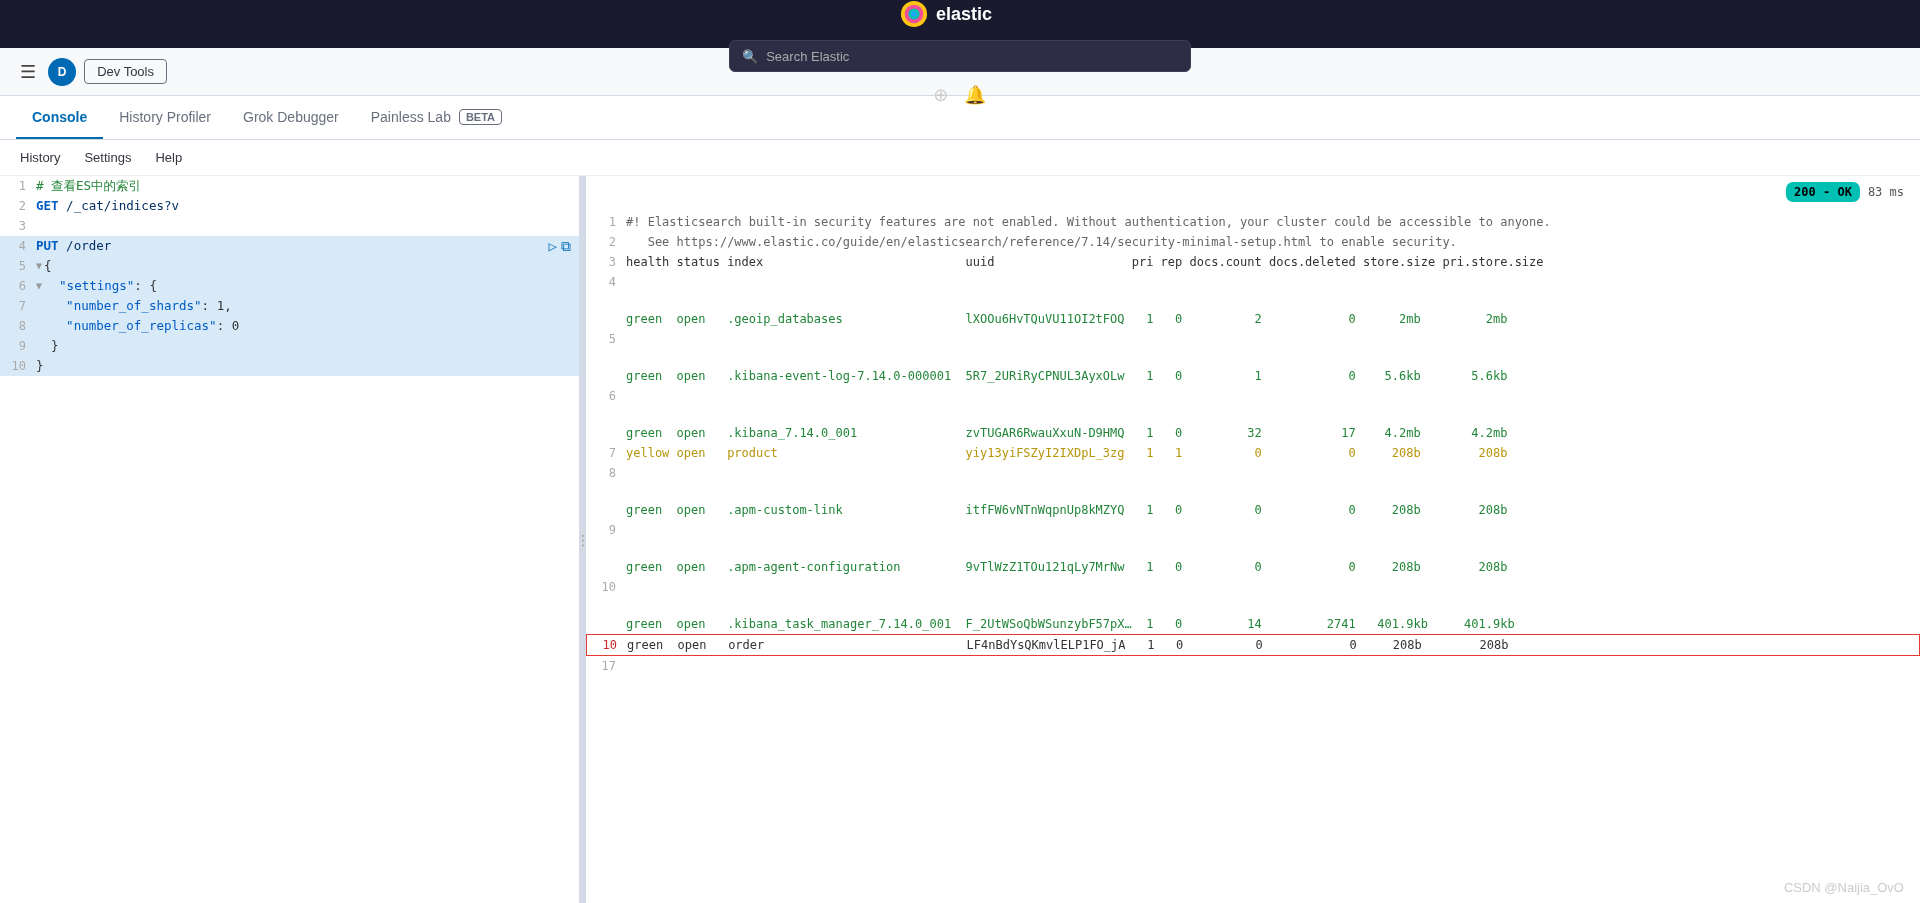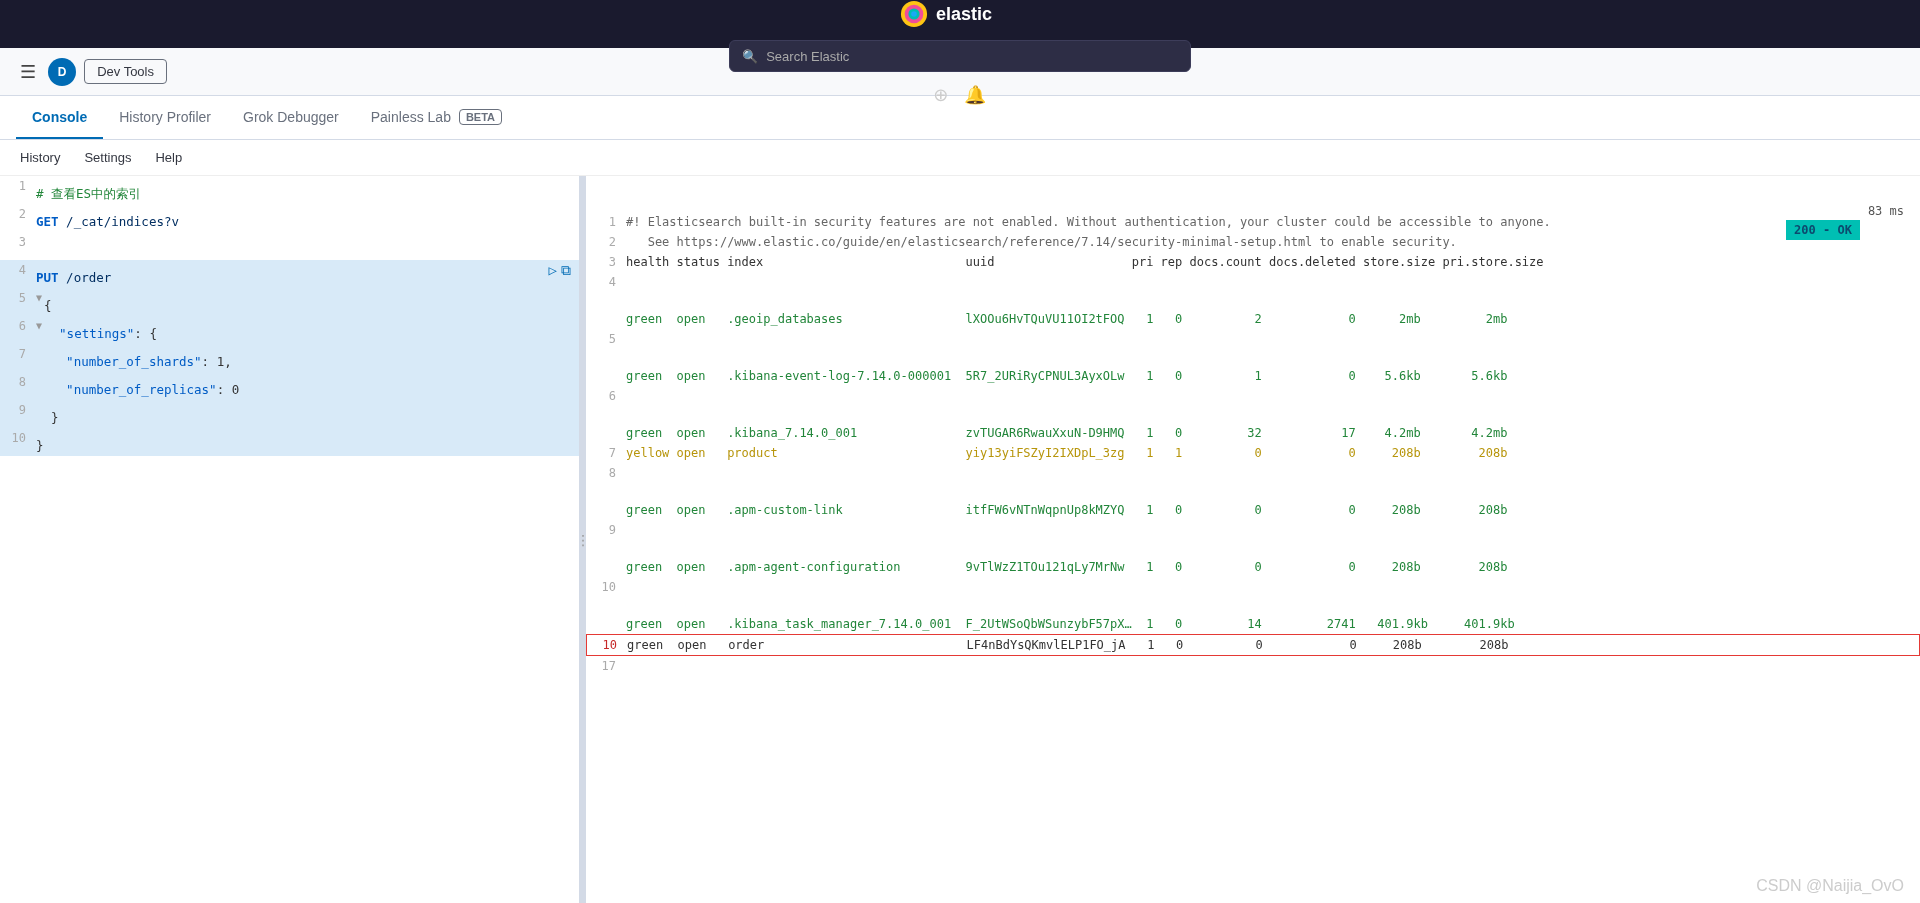--- a/index.html
+++ b/index.html
@@ -188,21 +188,20 @@
       padding-left: 4px;
       user-select: none;
       font-size: 12px;
       flex-shrink: 0;
     }
     .line-content {
       flex: 1;
       padding-right: 8px;
       white-space: pre;
       color: #333;
-      margin-top: 8px;
     }
     .line-content.comment { color: #22863a; }
     .line-highlighted {
       background: #d8eaf8;
     }
     .line-tools {
       display: flex;
       align-items: center;
       gap: 4px;
       padding-right: 8px;
@@ -245,26 +244,25 @@
     .status-area {
       position: absolute;
       top: 6px;
       right: 16px;
       display: flex;
       align-items: center;
       gap: 8px;
     }
     .status-badge {
       background: #00bfb3;
-      color: #0c4a6e;
+      color: #000000;
       font-size: 12px;
       font-weight: 600;
-      border-radius: 0;
+      border-radius: 7px;
       padding: 3px 8px;
-      margin-top: 38px;
     }
     .time-badge {
       color: #555;
       font-size: 12px;
     }
 
     
     .output-content {
       padding: 8px 0;
       padding-top: 36px;
@@ -306,21 +304,21 @@
     
     .col-green { color: #22863a; margin-top: 37px; }
     .col-yellow { color: #b7950b; }
     .col-gray { color: #666; }
 
     .watermark {
       position: fixed;
       bottom: 8px;
       right: 16px;
       color: #ccc;
-      font-size: 16px;
+      font-size: 13px;
     }
 
     .fold-icon {
       color: #999;
       cursor: pointer;
       font-size: 10px;
       margin-right: 2px;
     }
   </style>
 </head>

